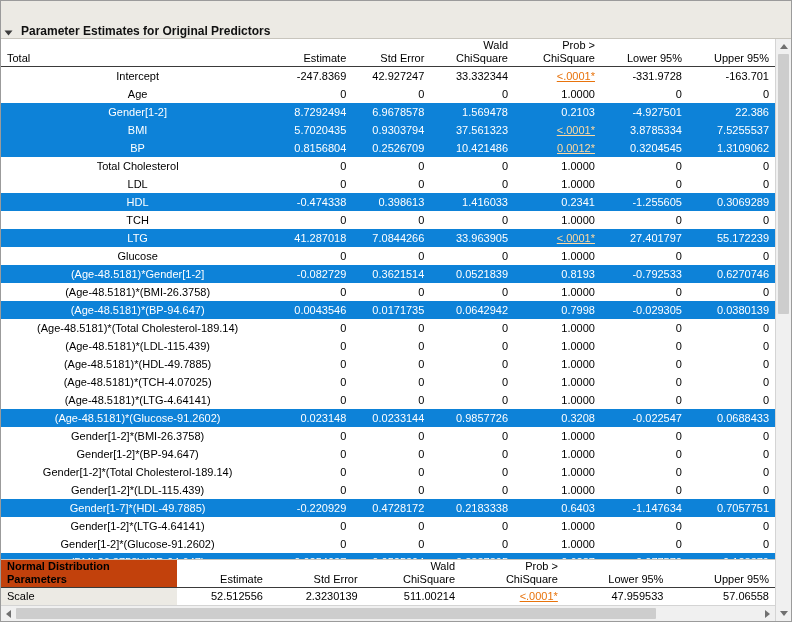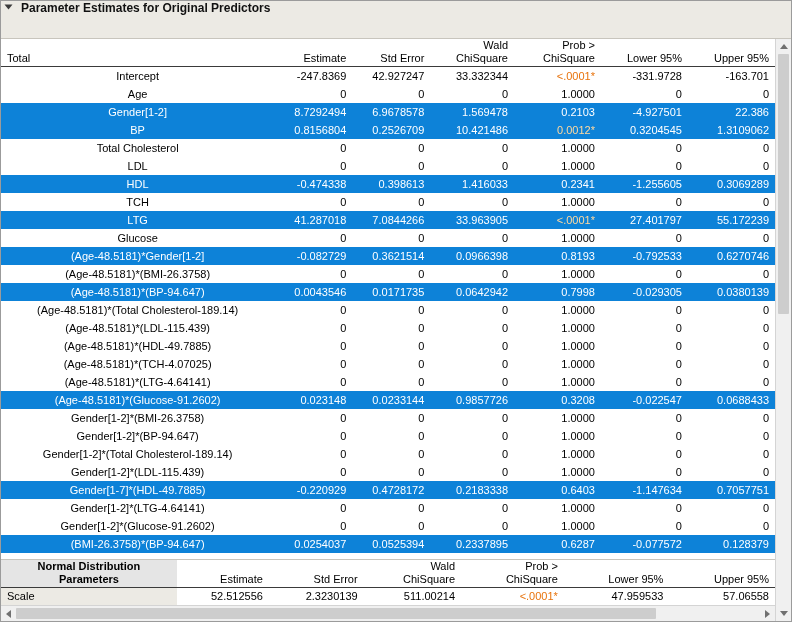--- a/index.html
+++ b/index.html
@@ -23,21 +23,21 @@
     background: #ffffff;
     display: flex;
     flex-direction: column;
   }
   .title-bar {
     height: 38px;
     min-height: 22px;
     background: #eceae4;
     border-bottom: 1px solid #c8c5bd;
     display: flex;
-    align-items: flex-start;
+    align-items: flex-end;
     padding-left: 4px;
     box-sizing: border-box;
   }
   .disclosure {
     width: 11px;
     height: 11px;
     margin-right: 5px;
     position: relative;
   }
   .disclosure::after {
@@ -112,20 +112,21 @@
   }
   tr.sel td {
     background: #0d82d8;
     color: #ffffff;
   }
   tr.sel td.pv-sig {
     color: #ffd9a0;
   }
   td.pv-sig {
     color: #e8730c;
+    text-decoration: underline;
   }
   
   .bottom {
     border-top: 1px solid #c8c5bd;
     background: #ffffff;
   }
   table.nd {
     border-collapse: collapse;
     table-layout: fixed;
     width: 100%;
@@ -139,23 +140,23 @@
     overflow: hidden;
   }
   table.nd thead th {
     vertical-align: bottom;
     font-weight: normal;
     text-align: right;
     border-bottom: 1px solid #3a3a3a;
     padding-bottom: 1px;
   }
   table.nd thead th.nd-title {
-    text-align: center;
+    text-align: left;
     font-weight: bold;
-    background: #e5e5e5;
+    background: #c2410c;
     border-bottom: 1px solid #3a3a3a;
   }
   table.nd tbody td.lbl {
     text-align: left;
     background: #eceae4;
   }
   
   .vscroll {
     width: 15px;
     min-width: 15px;
@@ -320,20 +321,29 @@
               <tr class="sel">
                 <td class="term">Gender[1-2]</td>
                 <td class="num">8.7292494</td>
                 <td class="num">6.9678578</td>
                 <td class="num">1.569478</td>
                 <td class="num">0.2103</td>
                 <td class="num">-4.927501</td>
                 <td class="num">22.386</td>
               </tr>
               <tr class="sel">
+                <td class="term">BMI</td>
+                <td class="num">5.7020435</td>
+                <td class="num">0.9303794</td>
+                <td class="num">37.561323</td>
+                <td class="num pv-sig">&lt;.0001*</td>
+                <td class="num">3.8785334</td>
+                <td class="num">7.5255537</td>
+              </tr>
+              <tr class="sel">
                 <td class="term">BP</td>
                 <td class="num">0.8156804</td>
                 <td class="num">0.2526709</td>
                 <td class="num">10.421486</td>
                 <td class="num pv-sig">0.0012*</td>
                 <td class="num">0.3204545</td>
                 <td class="num">1.3109062</td>
               </tr>
               <tr>
                 <td class="term">Total Cholesterol</td>
@@ -386,21 +396,21 @@
                 <td class="num">0</td>
                 <td class="num">0</td>
                 <td class="num">1.0000</td>
                 <td class="num">0</td>
                 <td class="num">0</td>
               </tr>
               <tr class="sel">
                 <td class="term">(Age-48.5181)*Gender[1-2]</td>
                 <td class="num">-0.082729</td>
                 <td class="num">0.3621514</td>
-                <td class="num">0.0966398</td>
+                <td class="num">0.0521839</td>
                 <td class="num">0.8193</td>
                 <td class="num">-0.792533</td>
                 <td class="num">0.6270746</td>
               </tr>
               <tr>
                 <td class="term">(Age-48.5181)*(BMI-26.3758)</td>
                 <td class="num">0</td>
                 <td class="num">0</td>
                 <td class="num">0</td>
                 <td class="num">1.0000</td>

